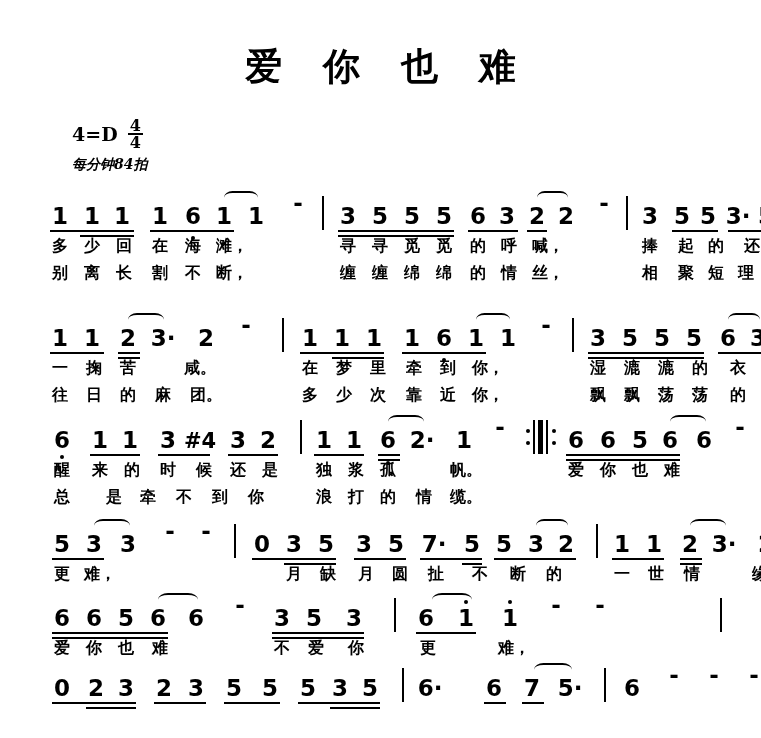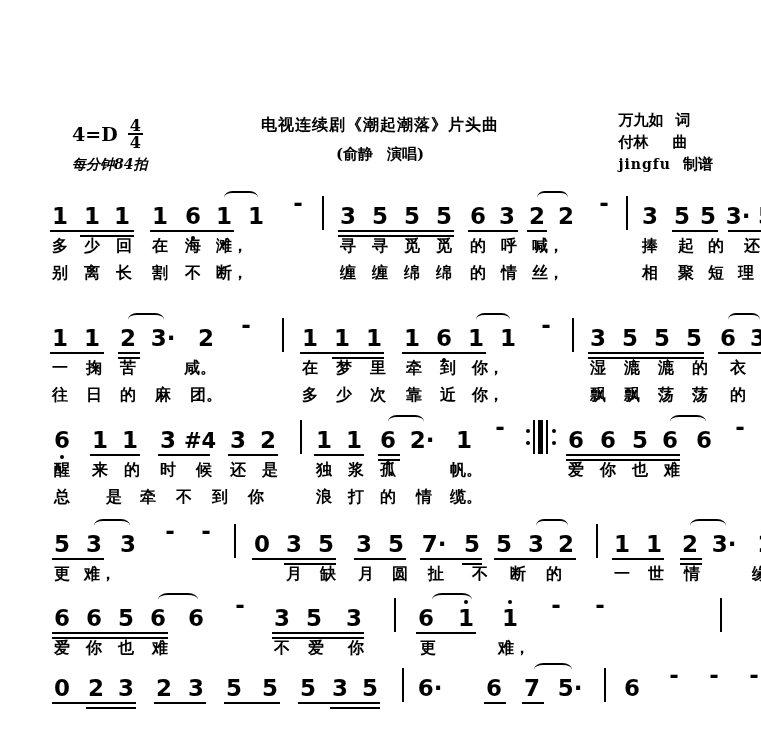--- a/index.html
+++ b/index.html
@@ -92,41 +92,33 @@
     white-space:nowrap;
     top:2px;
   }
   .altnotes{position:absolute;font-family:"DejaVu Sans",sans-serif;font-weight:bold;font-size:18px;white-space:nowrap;}
 </style>
 </head>
 <body>
 
 <div class="sheet">
 
-  <div class="subtitle">电视连续剧《潮起潮落》片头曲</div>
-  <div class="singer">
-    <span>(俞静</span><span class="gap"></span><span>演唱)</span>
-  </div>
+  <div class="title">爱 你 也 难</div>
 
   <div class="keybox">
     <div class="keyline">
       <span>4=D</span>
       <span class="meter">
         <span class="num">4</span>
         <span class="den">4</span>
       </span>
     </div>
     <div class="tempo">每分钟84拍</div>
   </div>
 
-  <div class="credits">
-    <div><span>万九如</span><span class="sp"></span><span>词</span></div>
-    <div><span>付林</span><span class="sp"></span><span class="sp"></span><span>曲</span></div>
-    <div><span class="eng">jingfu</span><span class="sp"></span><span>制谱</span></div>
-  </div>
 
   <div class="system" style="top:188px;">
     <div class="noterow">
       <span class="note" style="left:12px;">1</span>
       <span class="note" style="left:44px;">1</span>
       <span class="note" style="left:74px;">1</span>
       <div class="beam" style="left:2px;width:84px;bottom:2px;"></div>
       <div class="beam2" style="left:32px;width:54px;bottom:-3px;"></div>
       <span class="note" style="left:112px;">1</span>
       <span class="note" style="left:145px;">6</span>

